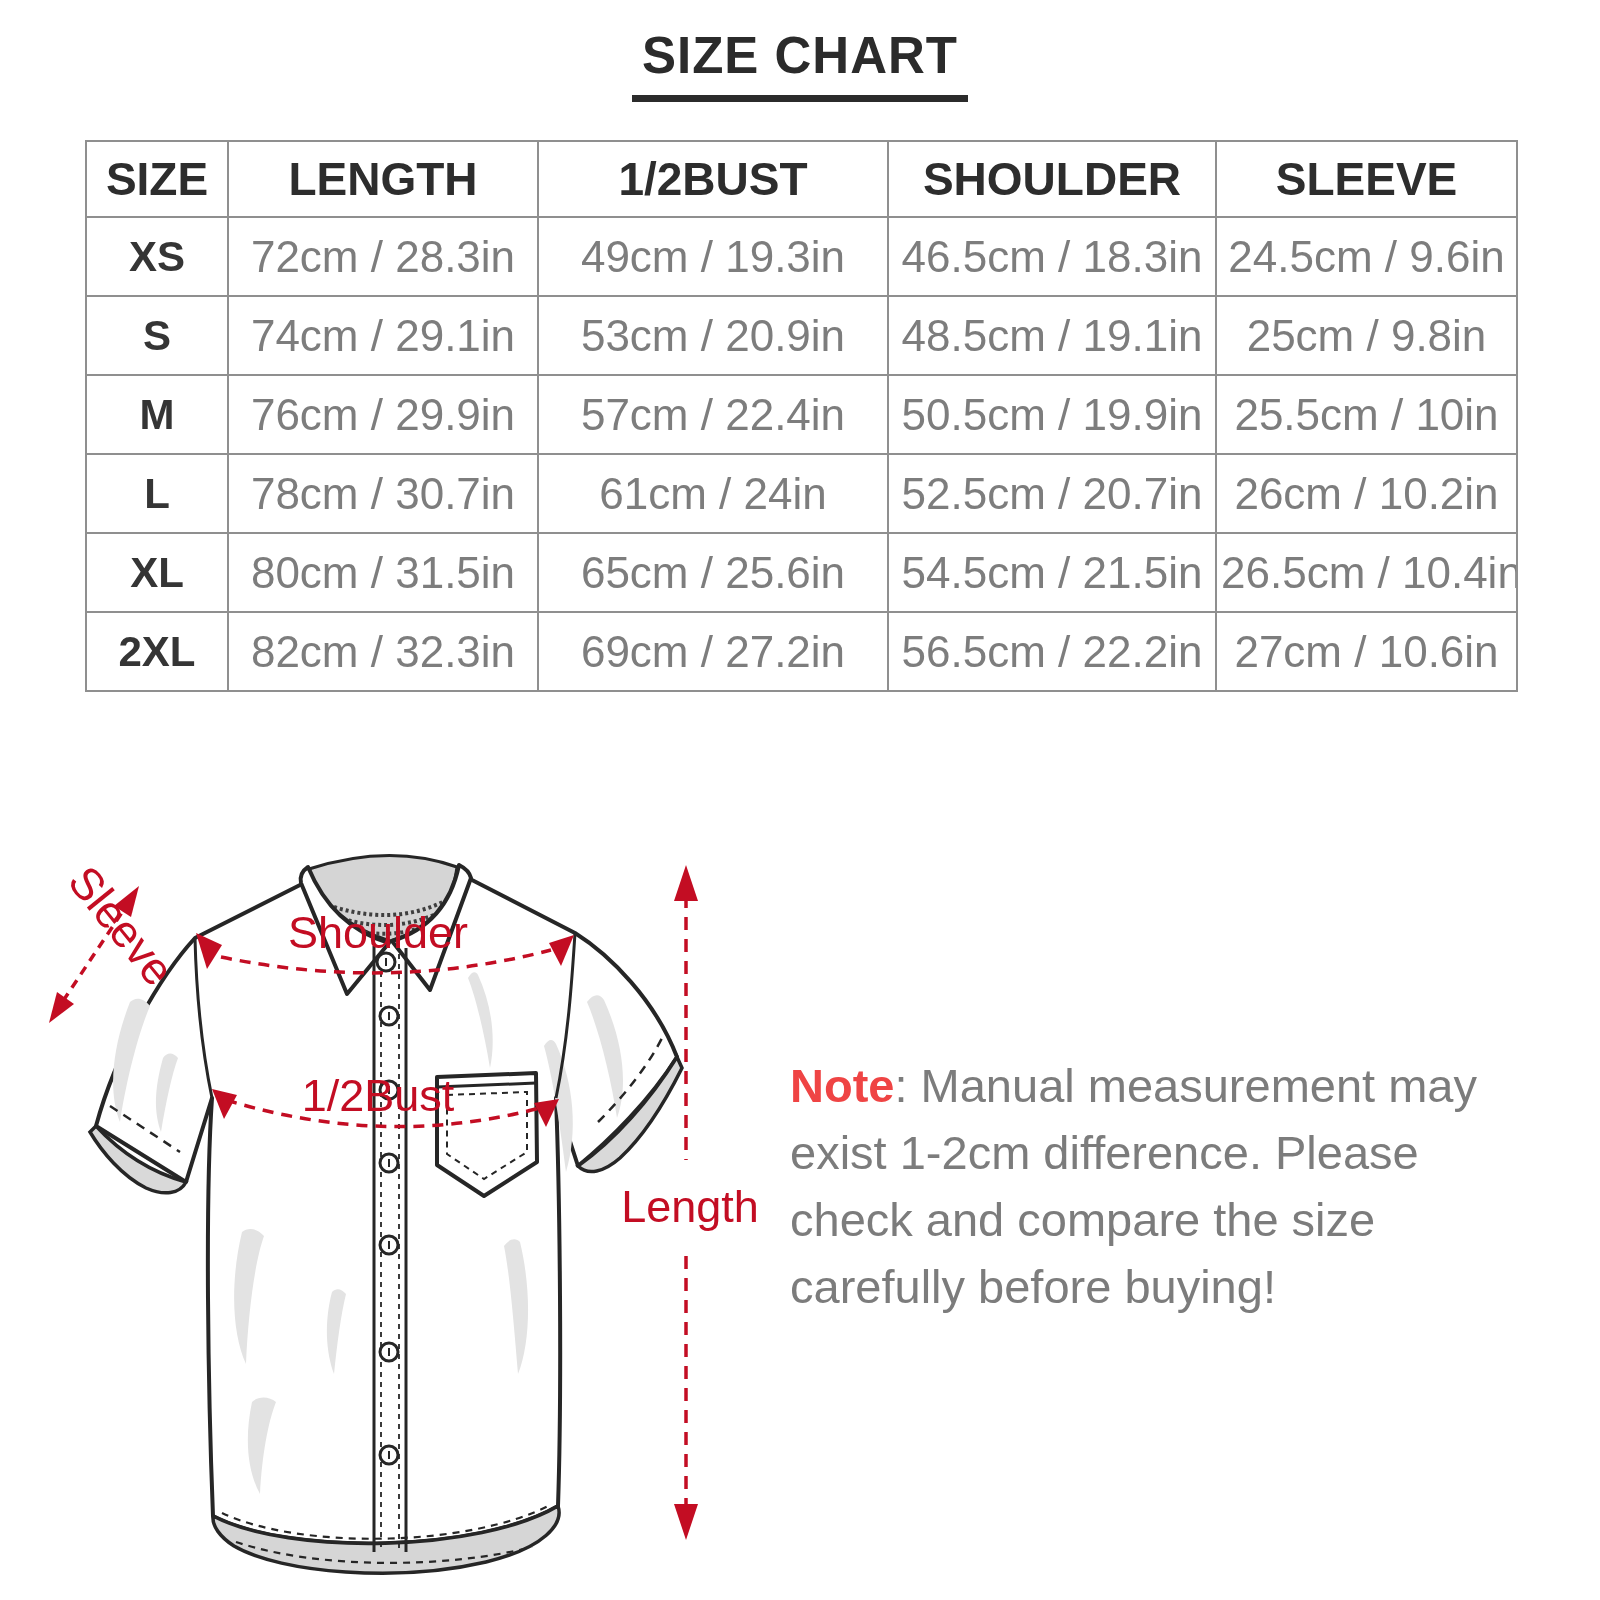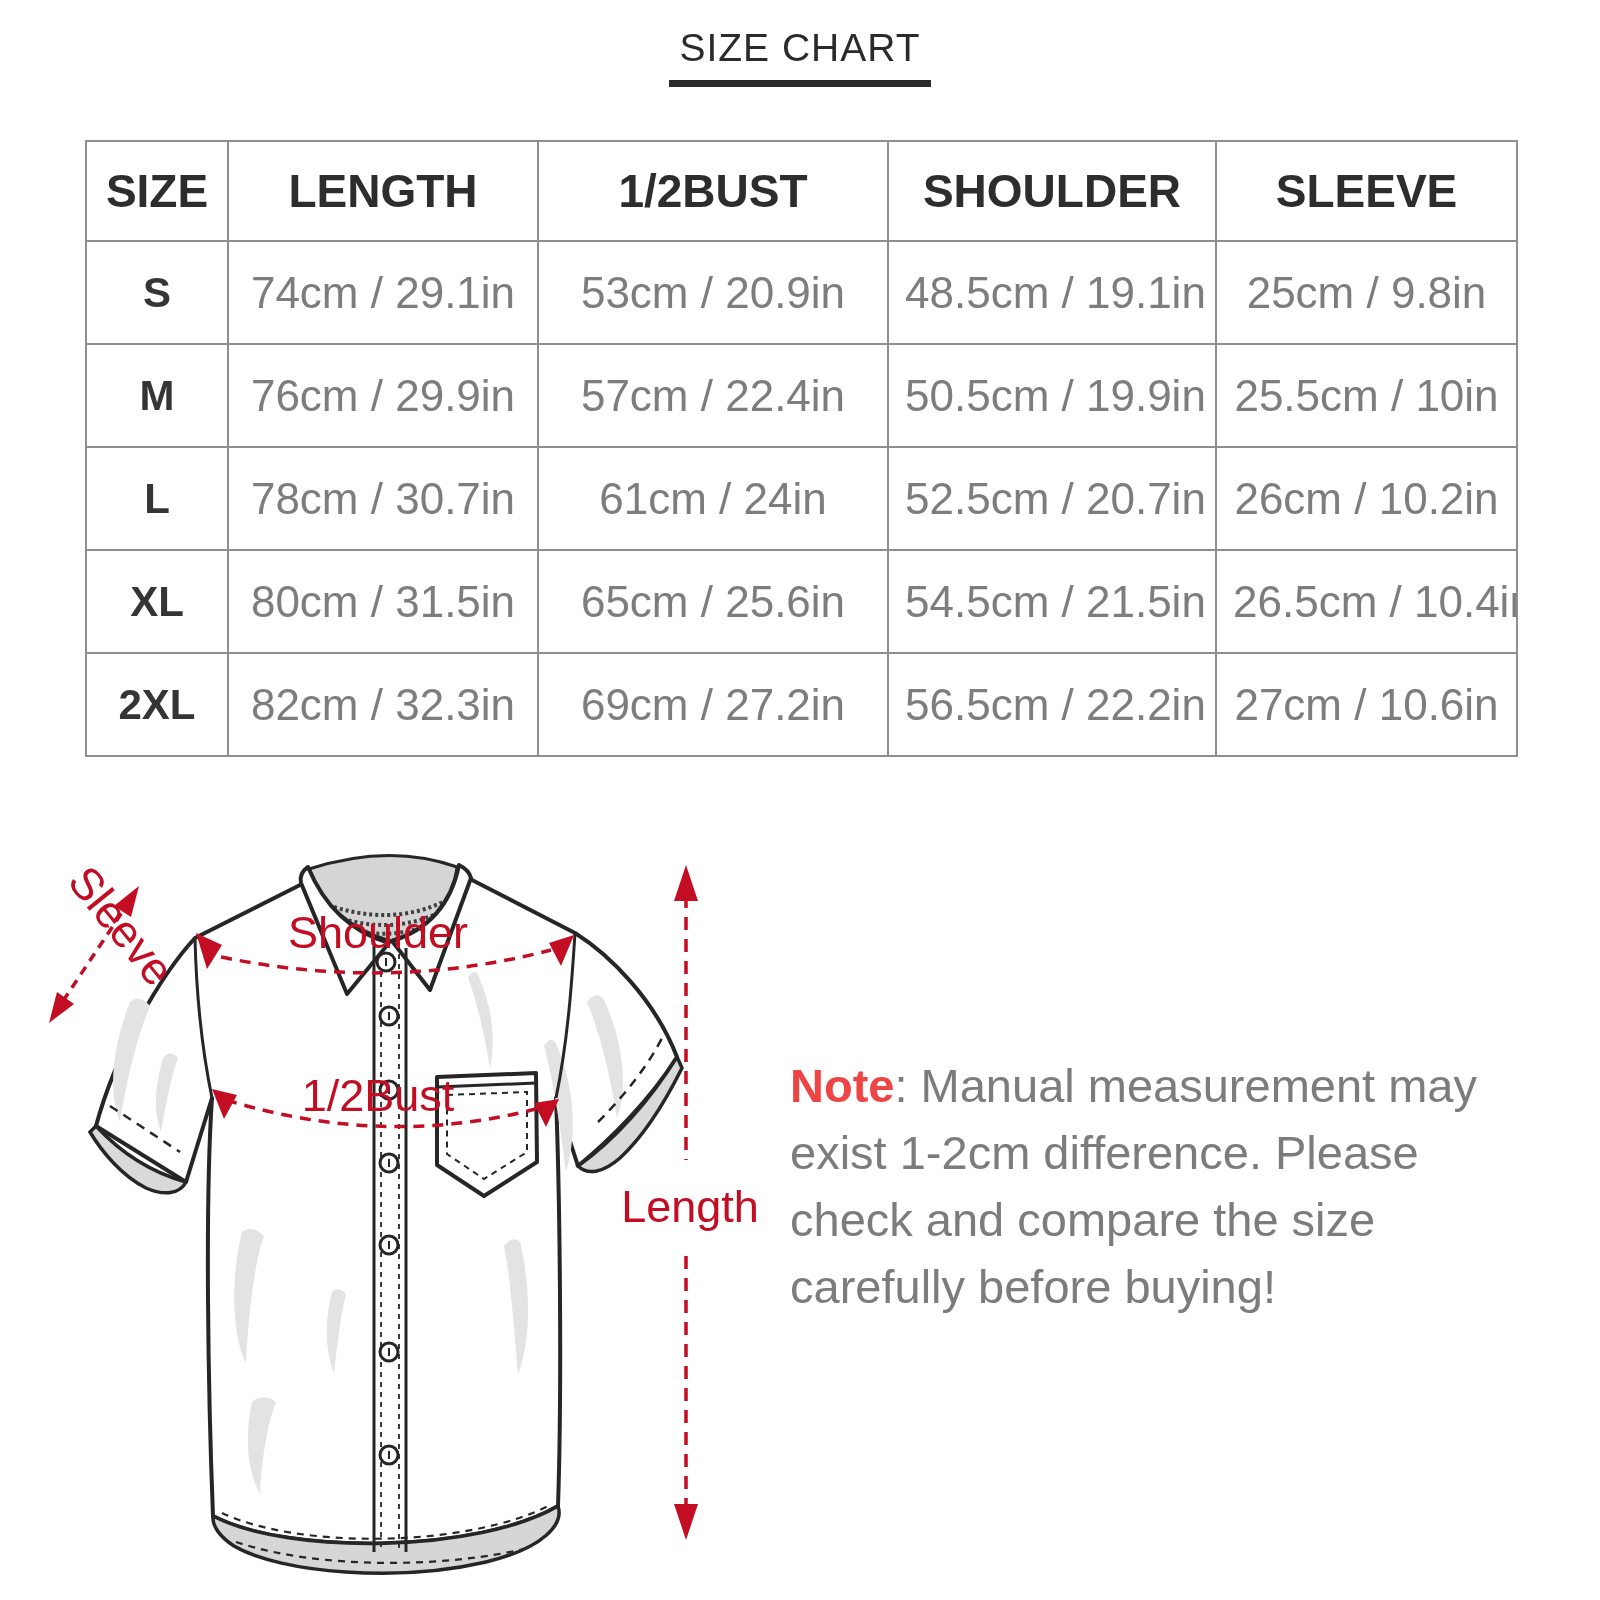--- a/index.html
+++ b/index.html
@@ -2,30 +2,30 @@
 <html><head>
 <meta charset="utf-8">
 <style>
   html,body{margin:0;padding:0;background:#ffffff;}
   .page{
     position:relative;width:1600px;height:1600px;background:#ffffff;
     font-family:"Liberation Sans",sans-serif;overflow:hidden;
   }
   .title-wrap{position:absolute;left:0;right:0;top:26px;text-align:center;}
   .title{
-    display:inline-block;margin:0;font-size:39px;font-weight:normal;
+    display:inline-block;margin:0;font-size:51px;font-weight:bold;
     letter-spacing:1px;color:#2b2b2b;border-bottom:7px solid #2b2b2b;
     padding:0 10px 10px 10px;
   }
   table.size-table{
     position:absolute;left:85px;top:140px;width:1431px;
     border-collapse:collapse;table-layout:fixed;background:#fff;
   }
   .size-table th,.size-table td{
-    border:2px solid #8f8f8f;text-align:center;vertical-align:middle;padding:16px;
+    border:2px solid #8f8f8f;text-align:center;vertical-align:middle;padding:4px;
     overflow:hidden;white-space:nowrap;
   }
   .size-table th{height:66px;font-size:46px;font-weight:bold;color:#2d2d2d;}
   .size-table td{height:69px;font-size:44px;color:#7d7d7d;font-weight:normal;}
   .size-table td.size-col{font-size:42px;font-weight:bold;color:#353535;}
   .diagram{position:absolute;left:20px;top:830px;width:760px;height:760px;}
   .ink{stroke:#262626;}
   .rs{stroke:var(--accent,#c30d23);}
   .rf{fill:var(--accent,#c30d23);}
   .rt{
@@ -60,20 +60,27 @@
       <tr>
         <th>SIZE</th>
         <th>LENGTH</th>
         <th>1/2BUST</th>
         <th>SHOULDER</th>
         <th>SLEEVE</th>
       </tr>
     </thead>
     <tbody>
         <tr>
+          <td class="size-col">XS</td>
+          <td>72cm / 28.3in</td>
+          <td>49cm / 19.3in</td>
+          <td>46.5cm / 18.3in</td>
+          <td>24.5cm / 9.6in</td>
+        </tr>
+        <tr>
           <td class="size-col">S</td>
           <td>74cm / 29.1in</td>
           <td>53cm / 20.9in</td>
           <td>48.5cm / 19.1in</td>
           <td>25cm / 9.8in</td>
         </tr>
         <tr>
           <td class="size-col">M</td>
           <td>76cm / 29.9in</td>
           <td>57cm / 22.4in</td>

